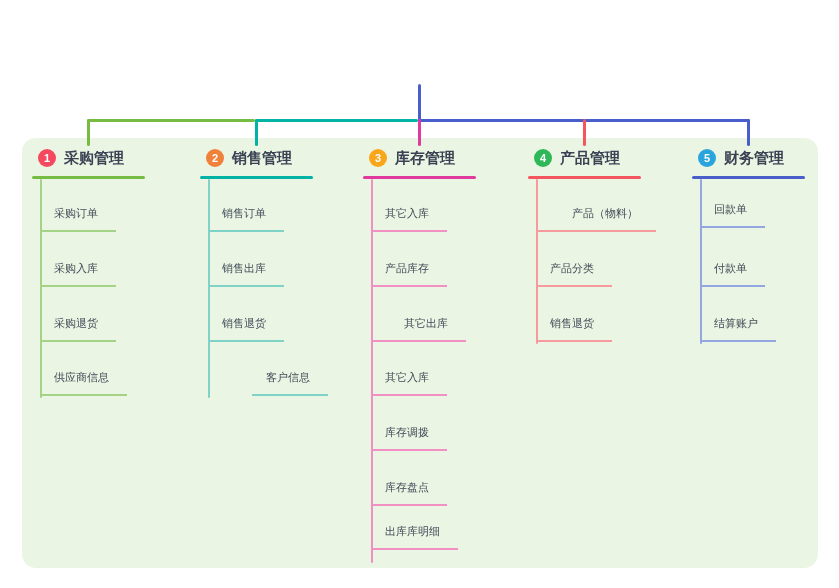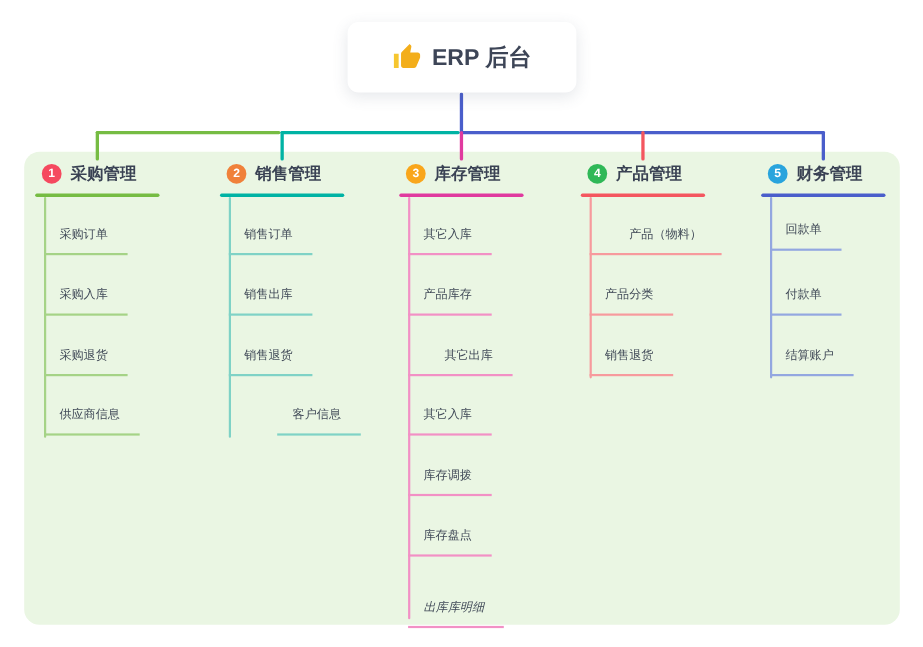--- a/index.html
+++ b/index.html
@@ -50,29 +50,20 @@
       <div class="line" style="left: 87px; top: 119px; width: 168px; height: 3px; background: rgb(118, 188, 67);"></div>
       <div class="line" style="left: 255px; top: 119px; width: 163px; height: 3px; background: rgb(0, 179, 164);"></div>
       <div class="line" style="left: 418px; top: 119px; width: 332px; height: 3px; background: rgb(74, 94, 203);"></div>
       <div class="line" style="left: 87px; top: 119px; width: 3px; height: 27px; background: rgb(118, 188, 67);"></div>
       <div class="line" style="left: 255px; top: 119px; width: 3px; height: 27px; background: rgb(0, 179, 164);"></div>
       <div class="line" style="left: 418px; top: 119px; width: 3px; height: 27px; background: rgb(224, 58, 159);"></div>
       <div class="line" style="left: 583px; top: 119px; width: 3px; height: 27px; background: rgb(244, 86, 95);"></div>
       <div class="line" style="left: 747px; top: 119px; width: 3px; height: 27px; background: rgb(74, 94, 203);"></div>
     </div>
 
-  <div class="root-card">
-    <span class="icon">
-      <svg viewBox="0 0 24 24" width="26" height="26">
-        <path fill="#f6c62f" d="M1 21h4V9H1v12z"></path>
-        <path fill="#f3ae1b" d="M23 10c0-1.1-.9-2-2-2h-6.31l.95-4.57.03-.32c0-.41-.17-.79-.44-1.06L14.17 1 7.59 7.59C7.22 7.95 7 8.45 7 9v10c0 1.1.9 2 2 2h9c.83 0 1.54-.5 1.84-1.22l3.02-7.05c.09-.23.14-.47.14-.73v-2z"></path>
-      </svg>
-    </span>
-    <span>ERP 后台</span>
-  </div>
 
   <div id="branches">
       <div class="branch-node" style="left: 38px; top: 147px;">
         <span class="badge" style="background: rgb(245, 73, 95);">1</span>
         <span>采购管理</span>
       </div>
       <div class="ul" style="left: 32px; top: 176px; width: 113px; background: rgb(118, 188, 67);"></div>
       <div class="vline" style="left: 40px; top: 179px; height: 219.4px; background: rgb(165, 211, 134);"></div>
       <div class="sub-node" style="left: 40px; top: 204px; border-bottom-color: rgb(165, 211, 134);">采购订单</div>
       <div class="sub-node" style="left: 40px; top: 258.8px; border-bottom-color: rgb(165, 211, 134);">采购入库</div>
@@ -93,21 +84,21 @@
         <span>库存管理</span>
       </div>
       <div class="ul" style="left: 363px; top: 176px; width: 113px; background: rgb(224, 58, 159);"></div>
       <div class="vline" style="left: 371px; top: 179px; height: 383.8px; background: rgb(242, 144, 197);"></div>
       <div class="sub-node" style="left: 371px; top: 204px; border-bottom-color: rgb(242, 144, 197);">其它入库</div>
       <div class="sub-node" style="left: 371px; top: 258.8px; border-bottom-color: rgb(242, 144, 197);">产品库存</div>
       <div class="sub-node" style="left: 371px; top: 313.6px; border-bottom-color: rgb(242, 144, 197); padding-left: 33px;">其它出库</div>
       <div class="sub-node" style="left: 371px; top: 368.4px; border-bottom-color: rgb(242, 144, 197);">其它入库</div>
       <div class="sub-node" style="left: 371px; top: 423.2px; border-bottom-color: rgb(242, 144, 197);">库存调拨</div>
       <div class="sub-node" style="left: 371px; top: 478px; border-bottom-color: rgb(242, 144, 197);">库存盘点</div>
-      <div class="sub-node" style="left: 371px; top: 543px; border-bottom-color: rgb(242, 144, 197); font-style: italic;">出库库明细</div>
+      <div class="sub-node" style="left: 371px; top: 522px; border-bottom-color: rgb(242, 144, 197);">出库库明细</div>
       <div class="branch-node" style="left: 534px; top: 147px;">
         <span class="badge" style="background: rgb(47, 184, 87);">4</span>
         <span>产品管理</span>
       </div>
       <div class="ul" style="left: 528px; top: 176px; width: 113px; background: rgb(244, 86, 95);"></div>
       <div class="vline" style="left: 536px; top: 179px; height: 164.6px; background: rgb(247, 154, 157);"></div>
       <div class="sub-node" style="left: 536px; top: 204px; border-bottom-color: rgb(247, 154, 157); padding-left: 36px;">产品（物料）</div>
       <div class="sub-node" style="left: 536px; top: 258.8px; border-bottom-color: rgb(247, 154, 157);">产品分类</div>
       <div class="sub-node" style="left: 536px; top: 313.6px; border-bottom-color: rgb(247, 154, 157);">销售退货</div>
       <div class="branch-node" style="left: 698px; top: 147px;">

